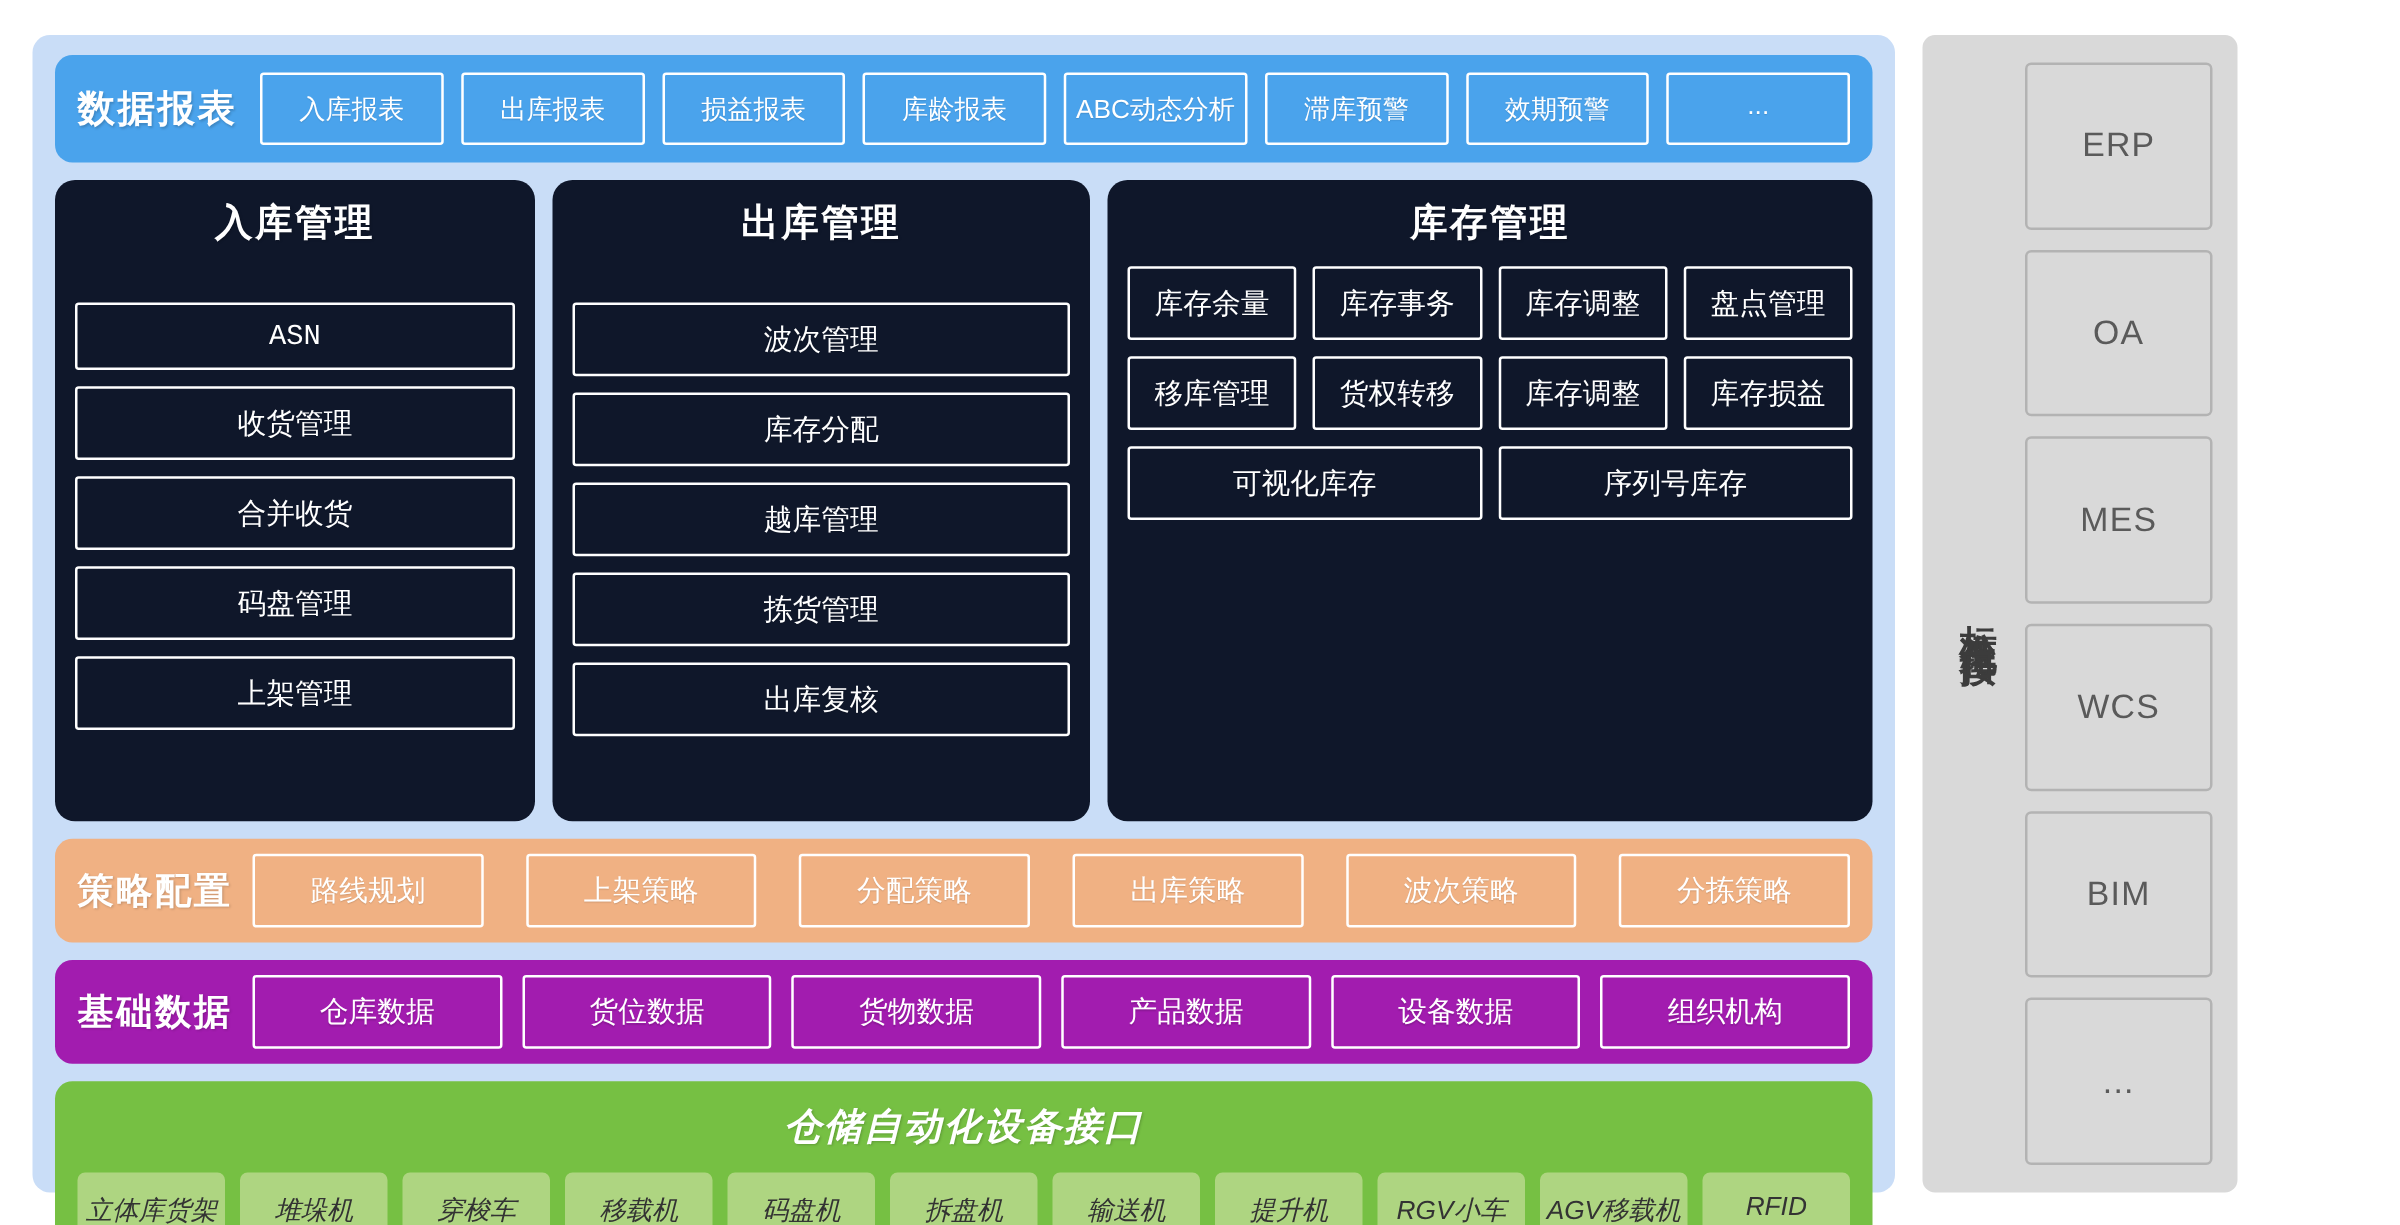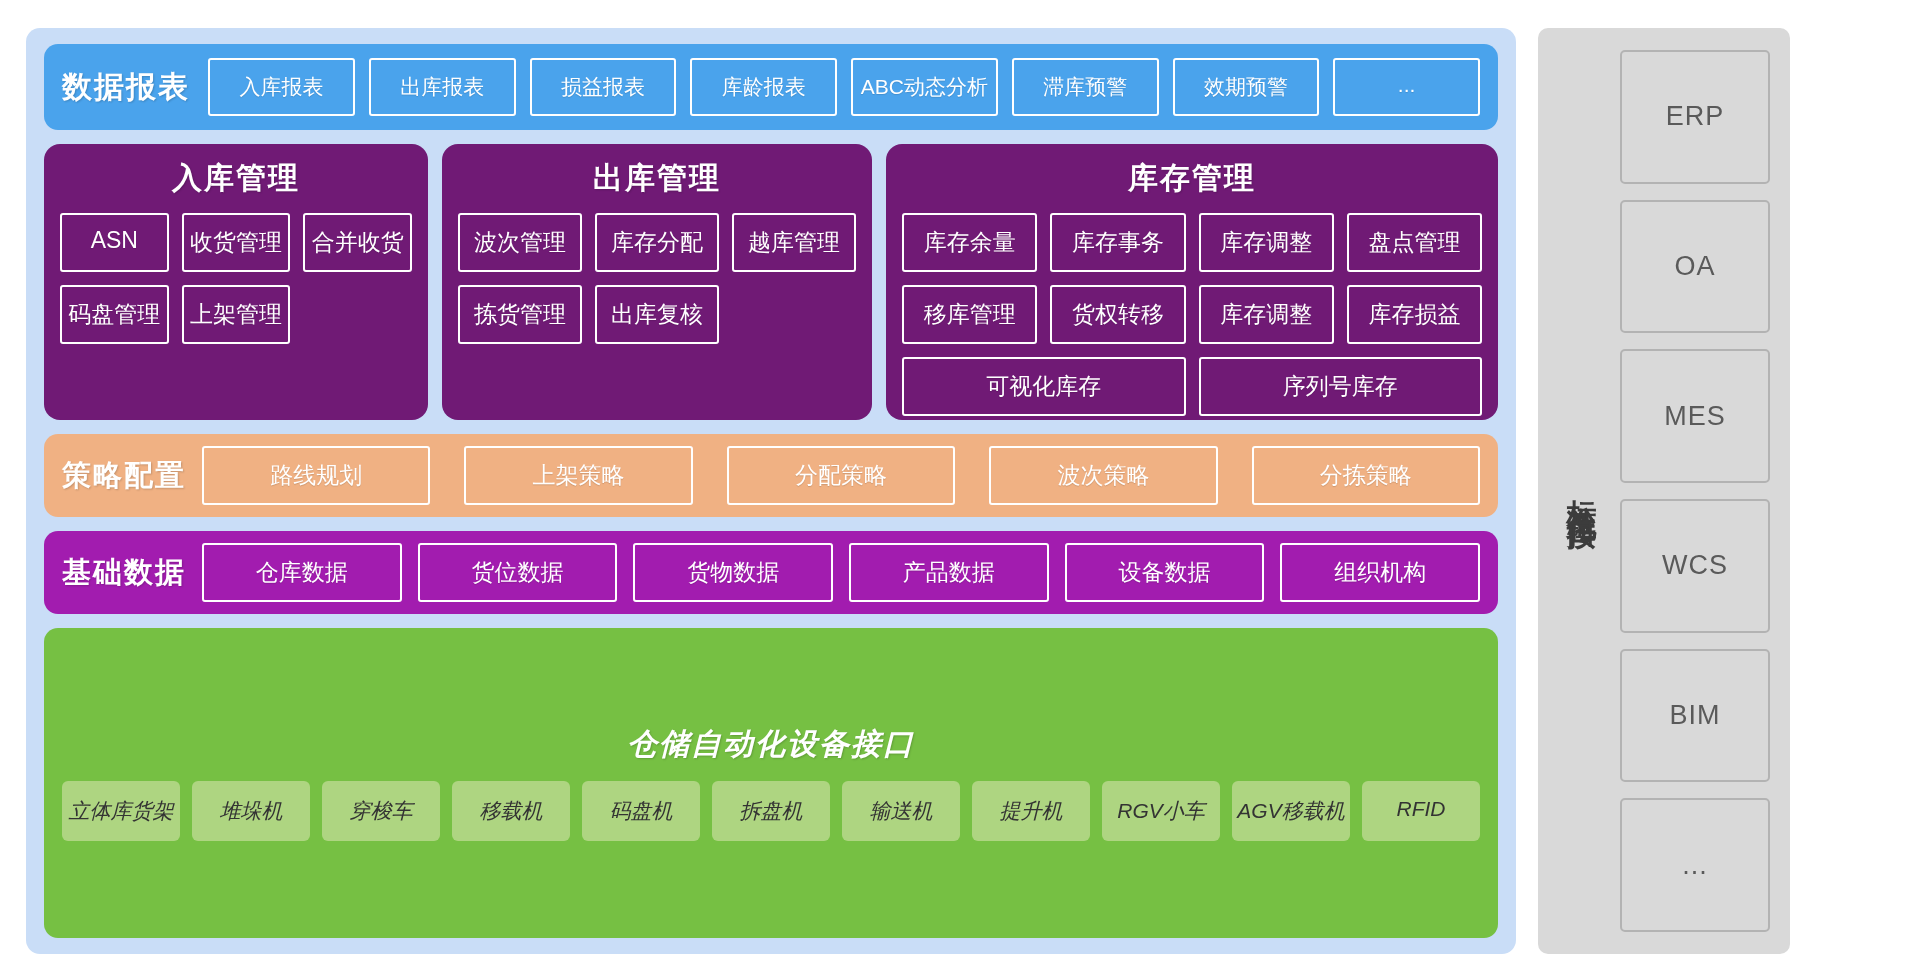--- a/index.html
+++ b/index.html
@@ -48,38 +48,39 @@
     font-size: 21px;
     text-align: center;
     padding: 13px 6px;
     white-space: nowrap;
     text-shadow: 0 1px 1px rgba(0,0,0,.12);
   }
 
   
   .modules-row { display: flex; gap: 14px; }
   .module {
-    background: #701a75;
+    background: #0f172a;
     border-radius: 16px;
-    padding: 14px 16px 4px 16px;
+    padding: 14px 16px 32px 16px;
     display: flex;
     flex-direction: column;
     gap: 12px;
+    font-family: Liberation Mono, monospace;
   }
   .module-inbound  { flex: 0 0 384px; }
   .module-outbound { flex: 0 0 430px; }
   .module-stock    { flex: 1 1 auto; }
   .module-title {
     color: #ffffff; font-size: 30px; font-weight: bold;
     text-align: center; letter-spacing: 2px;
     text-shadow: 1px 1px 2px rgba(0,0,0,.18);
     margin-bottom: 2px;
   }
   .tile-grid { display: grid; gap: 13px; }
-  .g2 { grid-template-columns: 1fr 1fr 1fr; }
+  .g2 { grid-template-columns: 1fr; margin-top: 29px; }
   .g4 { grid-template-columns: repeat(4, 1fr); }
   .tile {
     border: 2px solid #ffffff;
     border-radius: 3px;
     color: #ffffff;
     font-size: 23px;
     text-align: center;
     padding: 12px 4px;
     white-space: nowrap;
     text-shadow: 0 1px 1px rgba(0,0,0,.12);
@@ -254,20 +255,21 @@
       </div>
 
     </div>
 
     <div class="band strategy">
       <div class="band-title">策略配置</div>
       <div class="strategy-chips">
         <div class="chip-peach">路线规划</div>
         <div class="chip-peach">上架策略</div>
         <div class="chip-peach">分配策略</div>
+        <div class="chip-peach">出库策略</div>
         <div class="chip-peach">波次策略</div>
         <div class="chip-peach">分拣策略</div>
       </div>
     </div>
 
     <div class="band basic">
       <div class="band-title">基础数据</div>
       <div class="basic-chips">
         <div class="chip-orange">仓库数据</div>
         <div class="chip-orange">货位数据</div>

